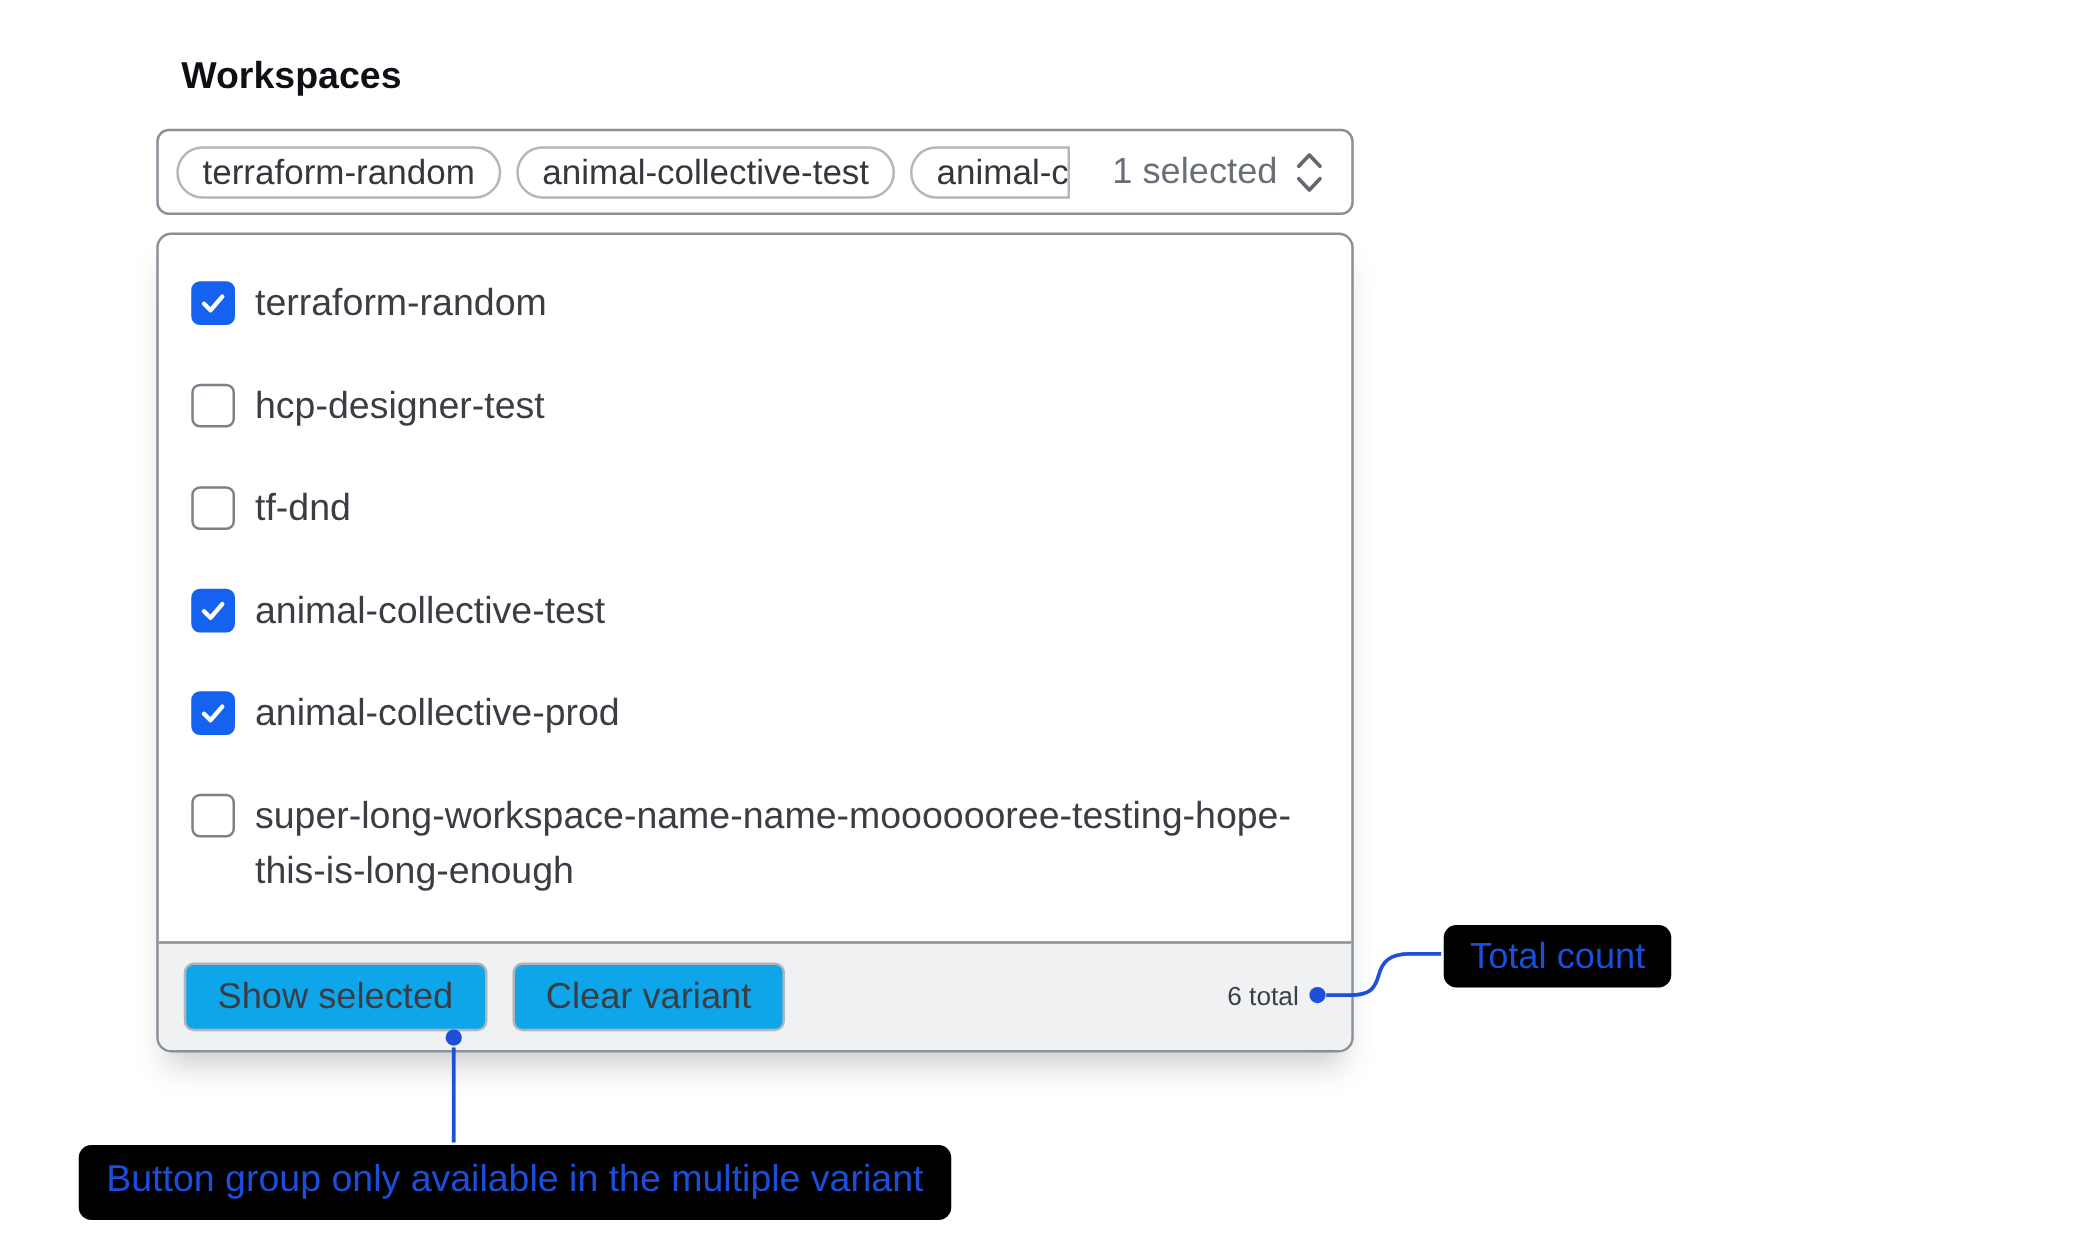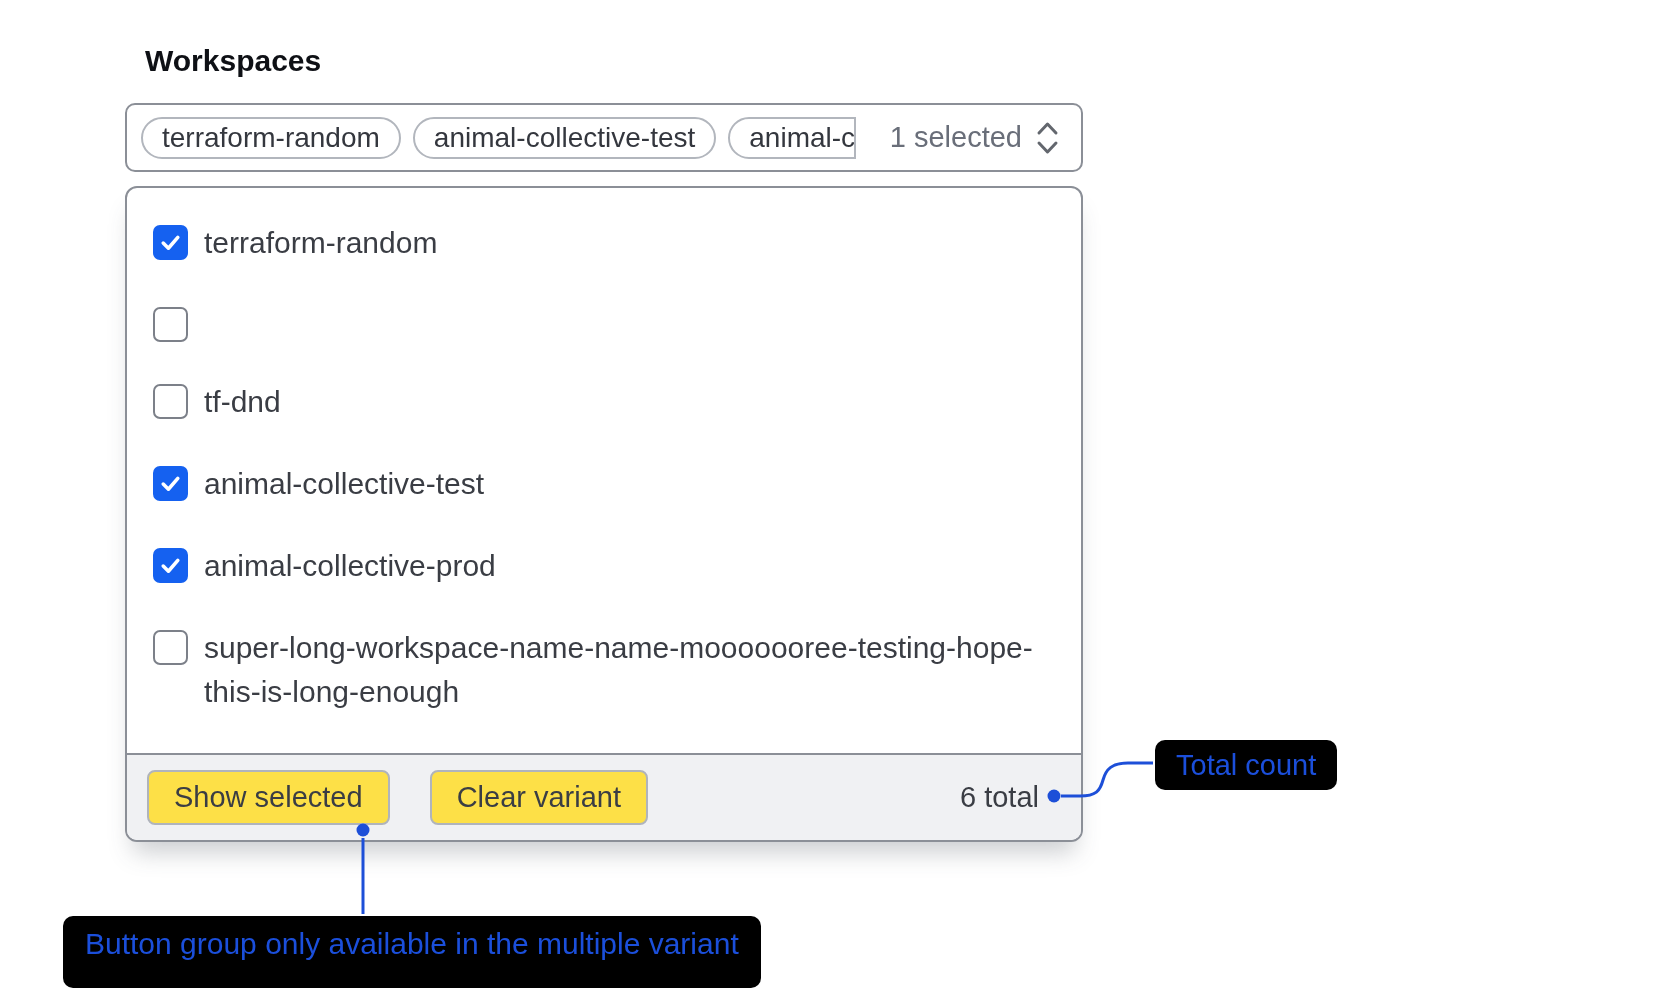--- a/index.html
+++ b/index.html
@@ -124,33 +124,33 @@
     flex: 0 0 87px;
     background: #f0f1f3;
     border-top: 2px solid #8b8f97;
     display: flex;
     align-items: center;
     padding: 0 42px 0 20px;
   }
   .footer-btn {
     height: 55px;
     padding: 0 25px;
-    background: #fde047;
+    background: #0ea5e9;
     border: 2px solid #b0b4bb;
     border-radius: 8px;
     font-family: inherit;
     font-size: 29px;
     color: #3a3d44;
-    margin-right: 40px;
+    margin-right: 20px;
     cursor: pointer;
     white-space: nowrap;
   }
   .footer-total {
     margin-left: auto;
-    font-size: 29px;
+    font-size: 21px;
     color: #3a3d44;
     white-space: nowrap;
   }
 
   
   .anno {
     position: absolute;
     background: #000000;
     color: #1b4fdb;
     font-size: 29px;
@@ -158,21 +158,21 @@
     border-radius: 10px;
     white-space: nowrap;
   }
   .anno.total-count {
     left: 1155px; top: 740px;
     height: 50px; line-height: 50px;
     padding: 0 21px;
   }
   .anno.button-group {
     left: 63px; top: 916px;
-    height: 72px; line-height: 56px;
+    height: 60px; line-height: 56px;
     padding: 0 22px;
     font-size: 30px;
   }
   .connector-layer {
     position: absolute;
     left: 0; top: 0;
     width: 1672px; height: 1008px;
     pointer-events: none;
   }
 </style>
@@ -201,20 +201,21 @@
         <svg width="25" height="25" viewBox="0 0 24 24">
             <path d="M5 12.5 L10 17.5 L19 7" stroke="#fff" stroke-width="3.4" fill="none" stroke-linecap="round" stroke-linejoin="round"></path>
           </svg>
       </span>
       <span class="option-text">terraform-random</span>
     </li>
     <li class="option">
       <span class="cb">
         
       </span>
+      <span class="option-text">hcp-designer-test</span>
     </li>
     <li class="option">
       <span class="cb">
         
       </span>
       <span class="option-text">tf-dnd</span>
     </li>
     <li class="option">
       <span class="cb checked">
         <svg width="25" height="25" viewBox="0 0 24 24">

